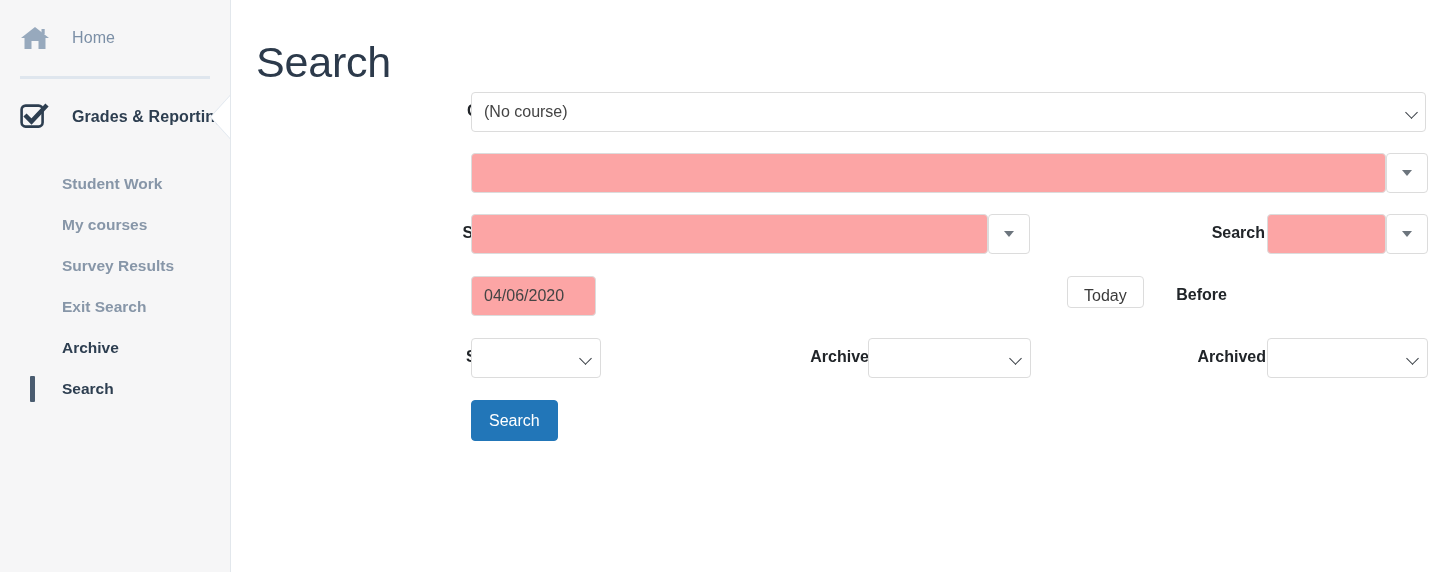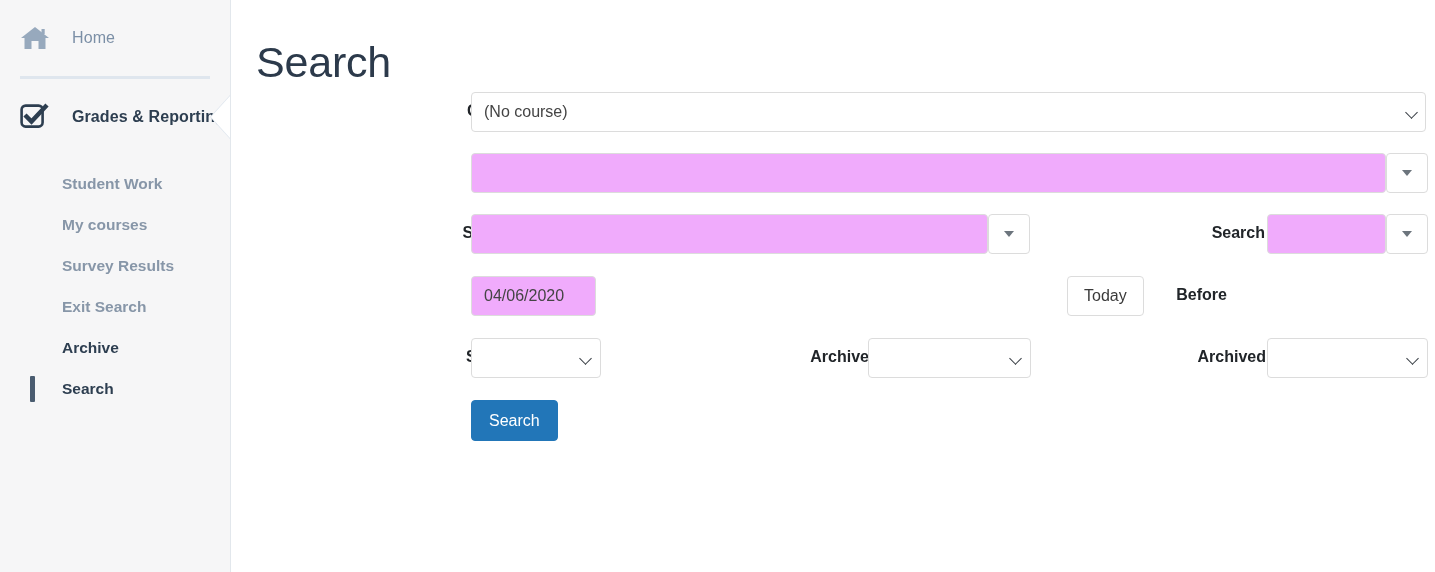--- a/index.html
+++ b/index.html
@@ -117,21 +117,21 @@
     font-weight: bold;
     color: #212529;
     text-align: right;
     line-height: 1;
   }
 
   .ctl {
     position: absolute;
     border: 1px solid #dcdcdc;
     border-radius: 4px;
-    background: #f0abfc;
+    background: #fca5a5;
     height: 40px;
     font-size: 16px;
     color: #444;
     font-family: "Liberation Sans", sans-serif;
     padding: 0 12px;
     line-height: 38px;
     outline: none;
   }
   .ctl.sel {
     -webkit-appearance: none; appearance: none;
@@ -163,21 +163,21 @@
     display: flex; align-items: center; justify-content: center;
   }
   .tri {
     width: 0; height: 0;
     border-left: 5px solid transparent;
     border-right: 5px solid transparent;
     border-top: 6px solid #6c757d;
   }
   .btn-plain {
     position: absolute;
-    height: 40px;
+    height: 32px;
     border: 1px solid #dcdcdc;
     border-radius: 4px;
     background: #fff;
     color: #3a3a3a;
     font-size: 16px;
     font-family: "Liberation Sans", sans-serif;
     padding: 0 16px;
     cursor: pointer;
     line-height: 38px;
   }

